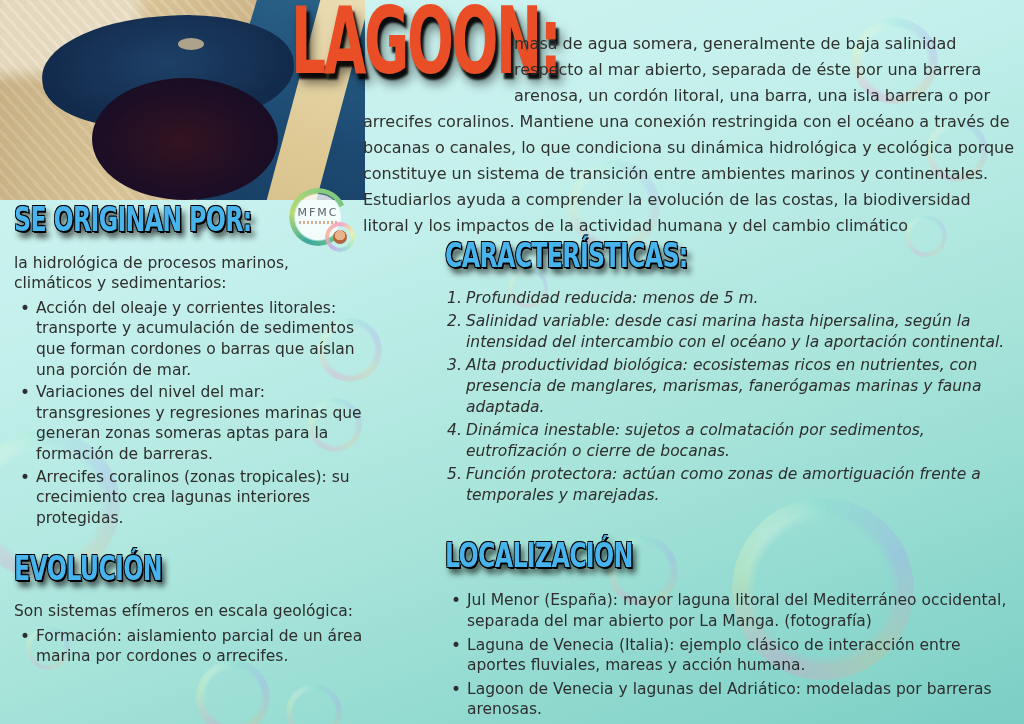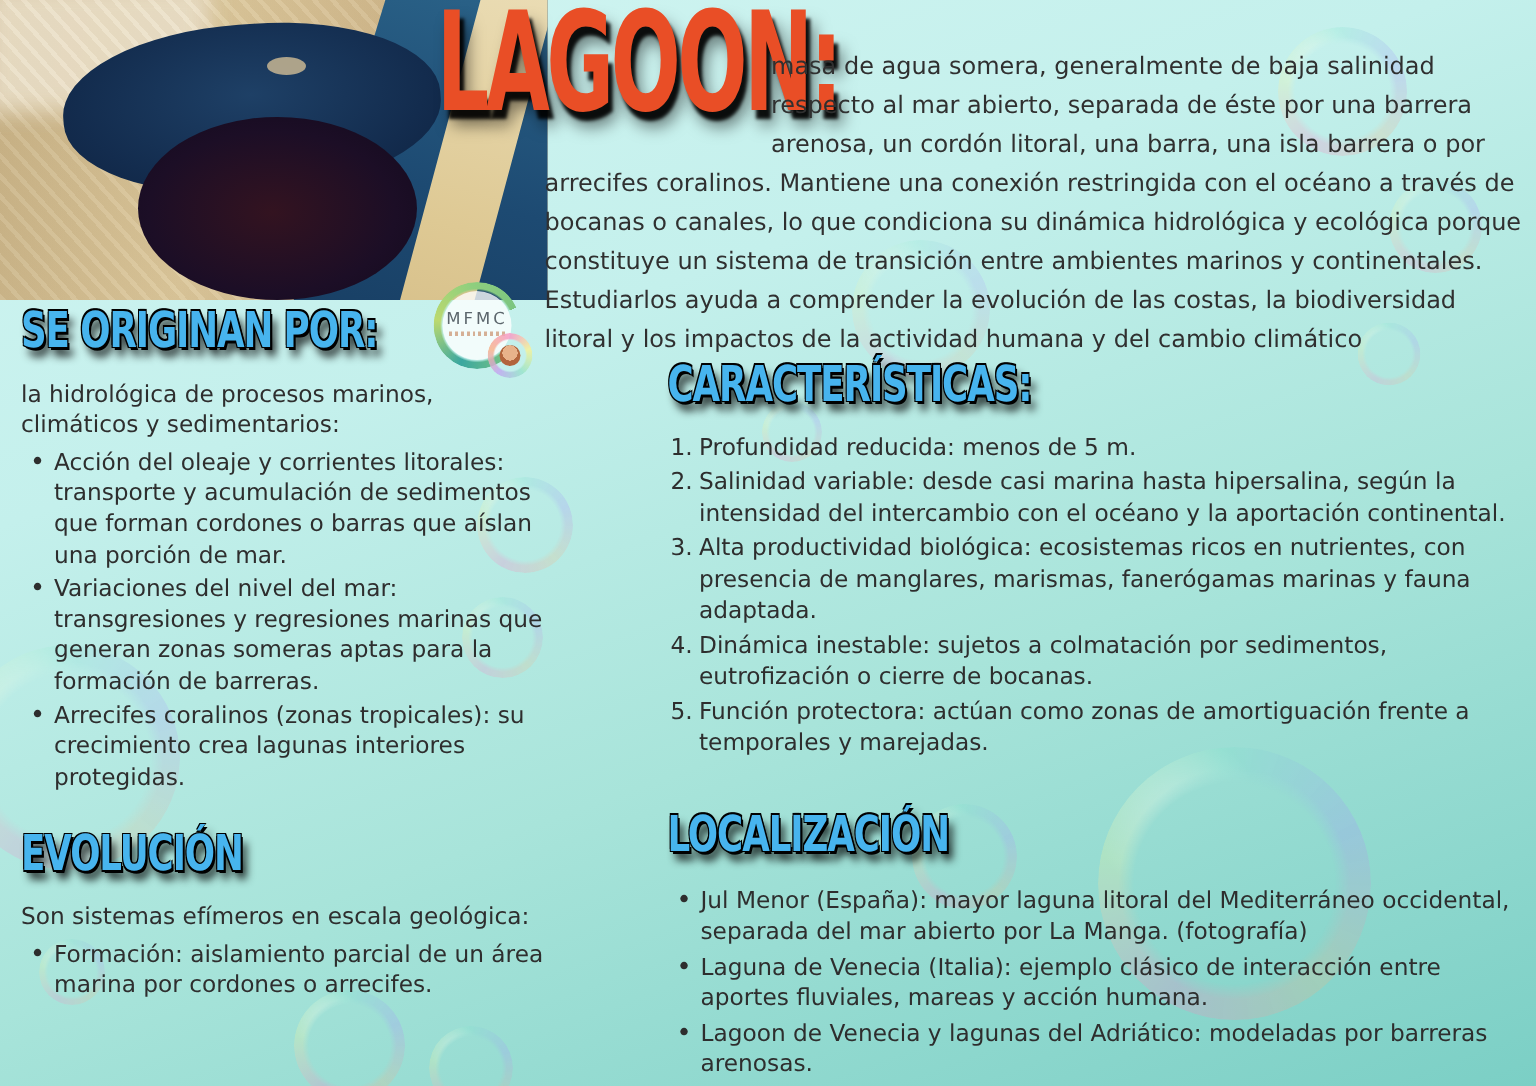--- a/index.html
+++ b/index.html
@@ -61,21 +61,21 @@
     transform:scaleX(.72);transform-origin:left center;white-space:nowrap;
     text-shadow:2px 2px 0 #000,-1px -1px 0 #000,1px -1px 0 #000,-1px 1px 0 #000,5px 6px 7px rgba(0,0,0,.85);}
 
   .col-left{position:absolute;left:14px;top:200px;width:352px;font-size:15.5px;line-height:1.33;}
   .col-right{position:absolute;left:445px;top:236px;width:576px;font-size:15.5px;line-height:1.33;}
 
   .intro{margin-top:13px;}
   ul.bullets{margin-top:4px;list-style:none;}
   ul.bullets li{position:relative;padding-left:22px;margin-bottom:2px;}
   ul.bullets li::before{content:"\2022";position:absolute;left:6px;top:-1px;font-size:17px;}
-  ol.numbered{margin-top:12px;list-style:none;counter-reset:nitem;}
+  ol.numbered{margin-top:12px;list-style:none;counter-reset:nitem;font-style:italic;}
   ol.numbered li{position:relative;padding-left:21px;margin-bottom:3px;counter-increment:nitem;}
   ol.numbered li::before{content:counter(nitem) ".";position:absolute;left:2px;top:0;}
   .heading-evolution{margin-top:18px;}
   .heading-location{margin-top:27px;}
   .col-right ul.bullets{margin-top:15px;}
   .col-right ul.bullets li{margin-bottom:3px;}
 
   
   .logo{position:absolute;left:289px;top:188px;width:84px;height:66px;}
   .logo-swirl{position:absolute;left:0;top:0;width:58px;height:58px;border-radius:50%;

